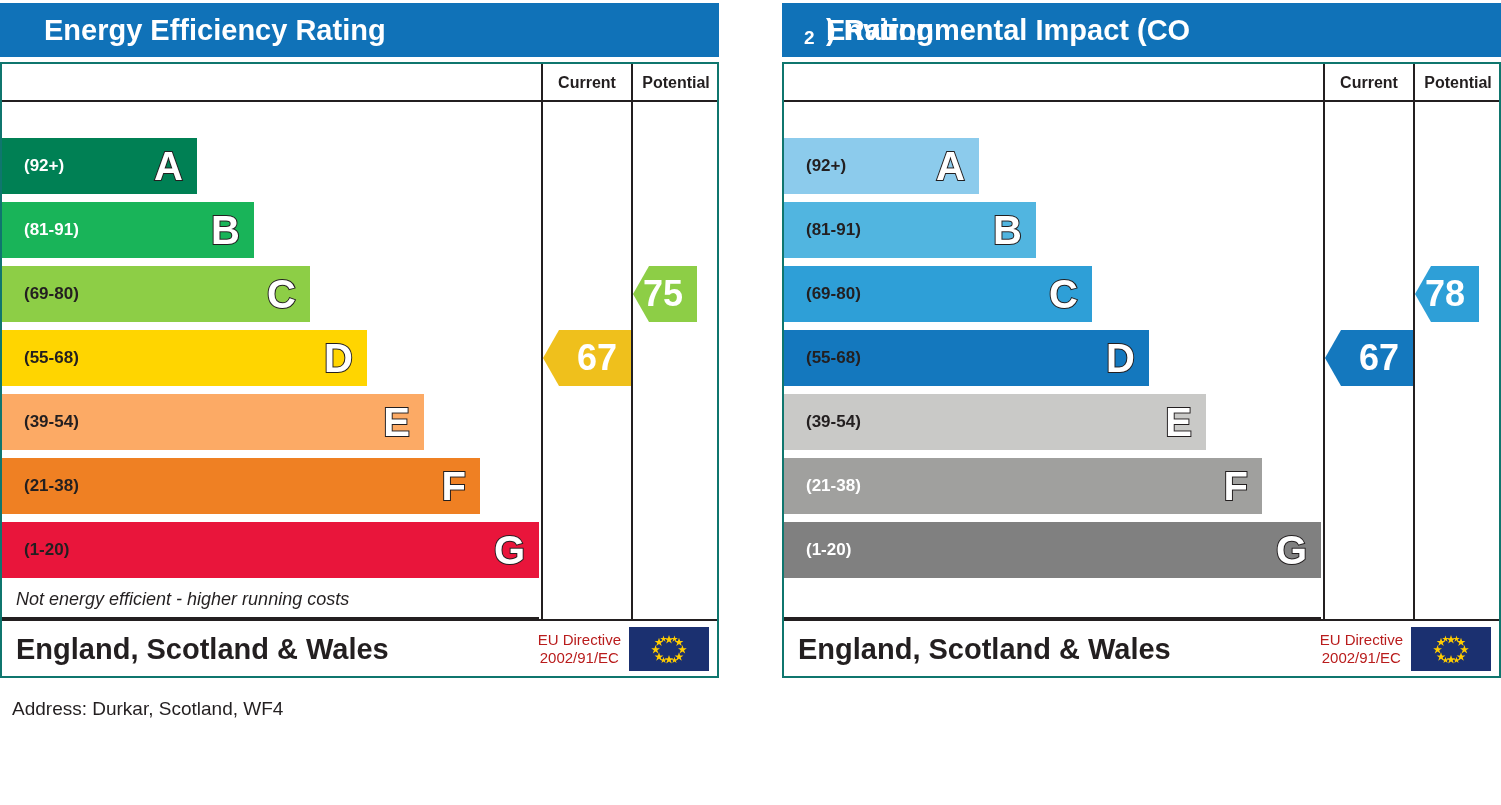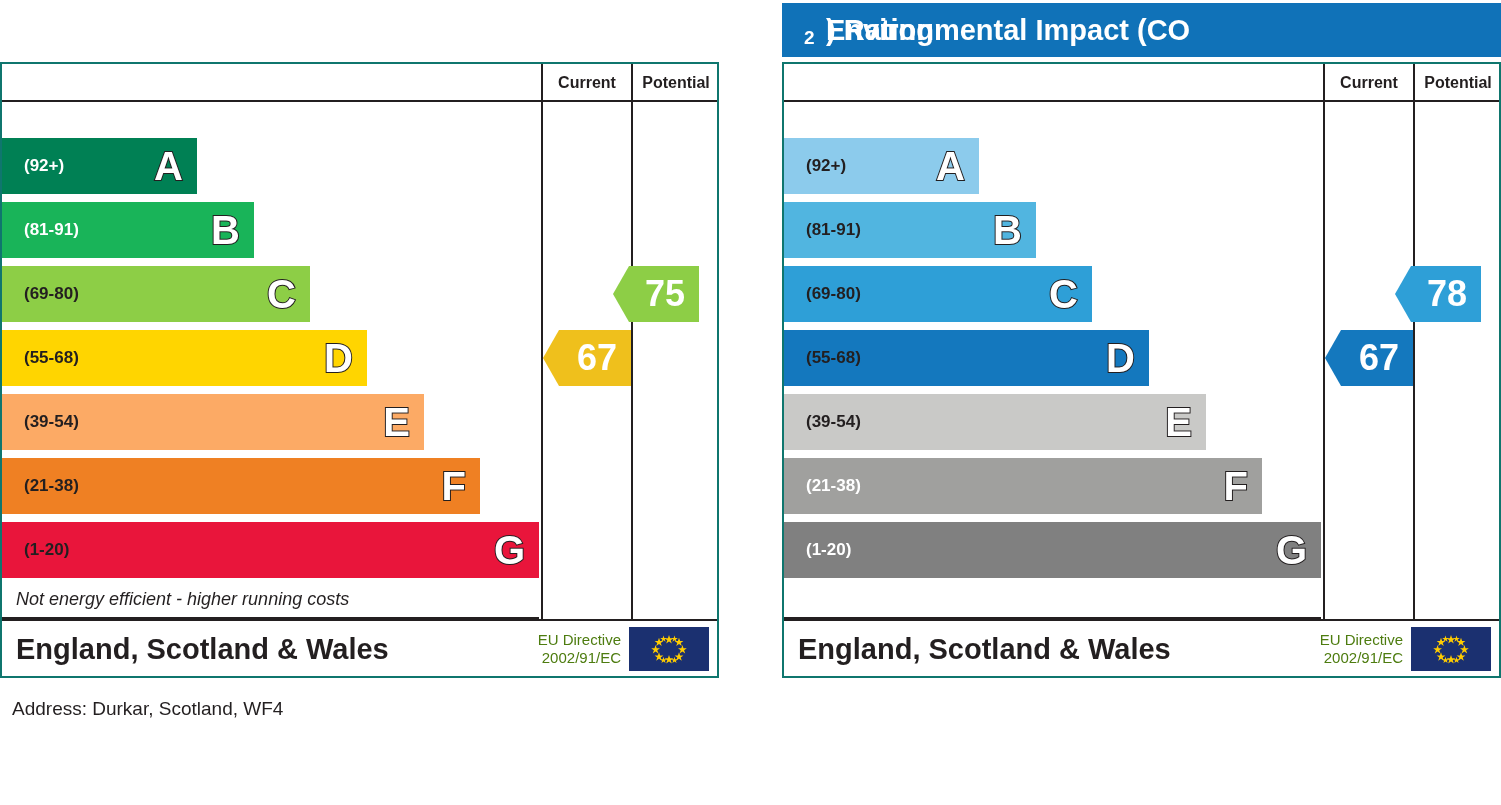--- a/index.html
+++ b/index.html
@@ -45,21 +45,21 @@
 
   .sep-line{position:absolute;left:0;width:537px;height:2px;background:#231f20;}
   .sep-line.s1{top:553px;}
 
   
   .footer{position:absolute;left:0;top:555px;width:715px;height:57px;
           border-top:2px solid #231f20;box-sizing:border-box;background:#fff;}
   .footer-title{position:absolute;left:14px;top:50%;transform:translateY(-50%);
                 font-size:29px;font-weight:bold;color:#231f20;white-space:nowrap;}
   .eu-text{position:absolute;right:96px;top:50%;transform:translateY(-50%);
-           font-size:15px;color:#4d7c0f;text-align:right;line-height:18px;}
+           font-size:15px;color:#b91c1c;text-align:center;line-height:18px;}
   .eu-flag{position:absolute;right:8px;top:50%;transform:translateY(-50%);
            width:80px;height:44px;background:#1B3070;}
   .eu-flag svg{display:block;width:80px;height:44px;}
 
   
   .bands{position:absolute;left:0;top:74px;width:537px;height:443px;}
   .band{position:absolute;left:0;height:56px;box-sizing:border-box;}
   .band-range{position:absolute;left:22px;top:50%;transform:translateY(-50%);
               font-size:17px;font-weight:bold;white-space:nowrap;}
   .band-letter{position:absolute;right:14px;top:50%;transform:translateY(-50%);
@@ -67,30 +67,35 @@
                -webkit-text-stroke:2px #231f20;paint-order:stroke fill;
                line-height:1;}
 
   
   .arrow{position:absolute;height:56px;display:flex;align-items:center;
          justify-content:flex-end;
          clip-path:polygon(16px 0, 100% 0, 100% 100%, 16px 100%, 0 50%);}
   .arrow span{color:#ffffff;font-size:36px;font-weight:bold;
               padding-right:14px;line-height:1;}
   .arrow.cur{left:541px;width:88px;}
-  .arrow.pot{left:611px;width:86px;}
+  .arrow.pot{left:631px;width:64px;}
 
   .address{position:absolute;left:12px;top:698px;font-size:19px;color:#231f20;
            white-space:nowrap;}
 </style>
 </head>
 <body>
 
 <div class="chart left">
 
+  <div class="title-bar">
+    <span>
+        <span>Energy Efficiency Rating</span>
+      </span>
+  </div>
 
   <div class="table">
 
     <div class="hdr-row">
       <div class="hdr-cell cur">Current</div>
       <div class="hdr-cell pot">Potential</div>
     </div>
 
     <div class="colsep a"></div>
     <div class="colsep b"></div>

